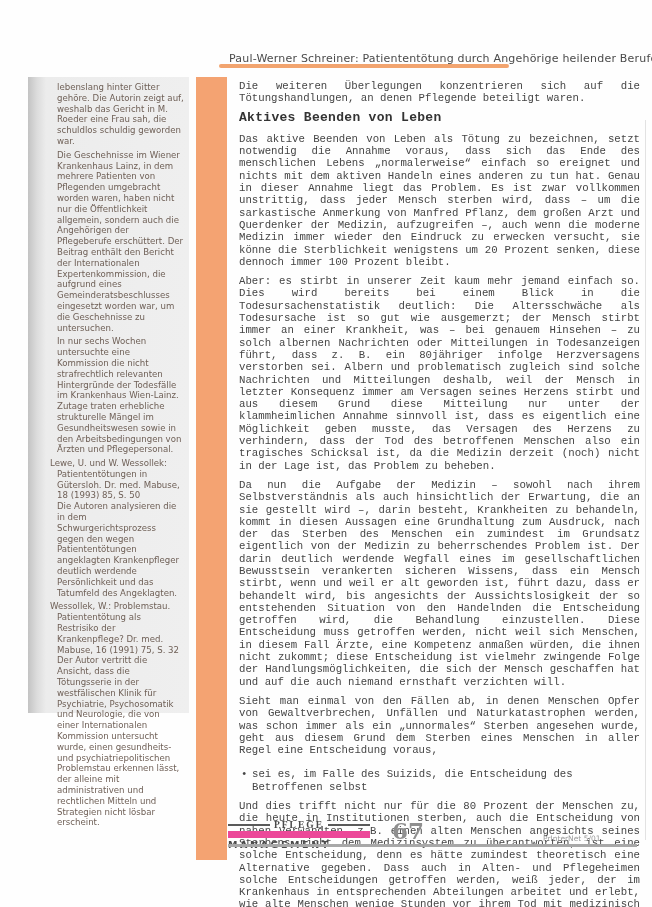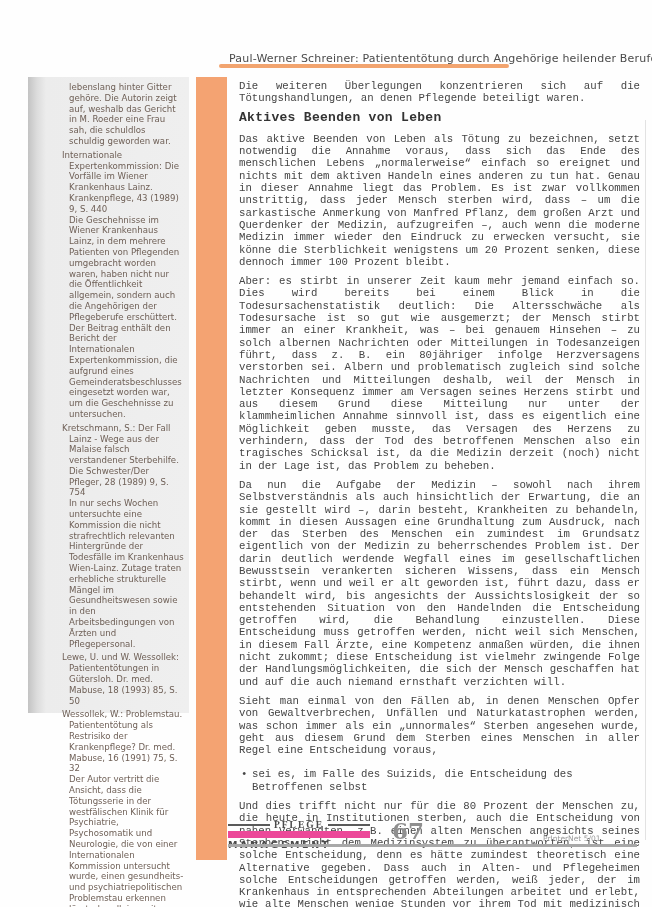--- a/index.html
+++ b/index.html
@@ -21,21 +21,21 @@
   }
   .running-underline {
     position:absolute; left:219px; top:64px; width:290px; height:4px;
     border-radius:2px;
   }
 
   
   .sidebar {
     position:absolute; left:28px; top:77px; width:161px; height:636px;
     background:linear-gradient(to right,#c3c3c3 0px,#dcdcdc 9px,#ececec 18px,#efefef 100%);
-    padding:5px 5px 0 34px; box-sizing:border-box;
+    padding:5px 5px 0 22px; box-sizing:border-box;
     font-size:8.6px; line-height:10.8px;
   }
   .ref-entry { margin-bottom:3px; }
   .ref-citation { padding-left:7px; text-indent:-7px; }
   .ref-annotation { padding-left:7px; }
 
   
   .orange-bar {
     position:absolute; left:196px; top:77px; width:31px; height:783px;
   }
@@ -79,29 +79,28 @@
 <div class="page">
 
   <div class="running-title">Paul-Werner Schreiner: Patiententötung durch Angehörige heilender Berufe</div>
   <div class="running-underline" style="background: rgb(242, 164, 111);"></div>
 
   <div class="sidebar" style="color: rgb(111, 96, 87);">
     <div class="ref-entry">
       <div class="ref-annotation">lebenslang hinter Gitter gehöre. Die Autorin zeigt auf, weshalb das Gericht in M. Roeder eine Frau sah, die schuldlos schuldig geworden war.</div>
     </div>
     <div class="ref-entry">
-      <div class="ref-citation">Internationale Expertenkommission: Die Vorfälle im Wiener Krankenhaus Lainz. Krankenpflege, 43 (1989) 9, S. 440</div>
       <div class="ref-annotation">Die Geschehnisse im Wiener Krankenhaus Lainz, in dem mehrere Patienten von Pflegenden umgebracht worden waren, haben nicht nur die Öffentlichkeit allgemein, sondern auch die Angehörigen der Pflegeberufe erschüttert. Der Beitrag enthält den Bericht der Internationalen Expertenkommission, die aufgrund eines Gemeinderatsbeschlusses eingesetzt worden war, um die Geschehnisse zu untersuchen.</div>
     </div>
     <div class="ref-entry">
-      <div class="ref-citation">Kretschmann, S.: Der Fall Lainz - Wege aus der Malaise falsch verstandener Sterbehilfe. Die Schwester/Der Pfleger, 28 (1989) 9, S. 754</div>
       <div class="ref-annotation">In nur sechs Wochen untersuchte eine Kommission die nicht strafrechtlich relevanten Hintergründe der Todesfälle im Krankenhaus Wien-Lainz. Zutage traten erhebliche strukturelle Mängel im Gesundheitswesen sowie in den Arbeitsbedingungen von Ärzten und Pflegepersonal.</div>
     </div>
     <div class="ref-entry">
       <div class="ref-citation">Lewe, U. und W. Wessollek: Patiententötungen in Gütersloh. Dr. med. Mabuse, 18 (1993) 85, S. 50</div>
+      <div class="ref-annotation">Die Autoren analysieren die in dem Schwurgerichtsprozess gegen den wegen Patiententötungen angeklagten Krankenpfleger deutlich werdende Persönlichkeit und das Tatumfeld des Angeklagten.</div>
     </div>
     <div class="ref-entry">
       <div class="ref-citation">Wessollek, W.: Problemstau. Patiententötung als Restrisiko der Krankenpflege? Dr. med. Mabuse, 16 (1991) 75, S. 32</div>
       <div class="ref-annotation">Der Autor vertritt die Ansicht, dass die Tötungsserie in der westfälischen Klinik für Psychiatrie, Psychosomatik und Neurologie, die von einer Internationalen Kommission untersucht wurde, einen gesundheits- und psychiatriepolitischen Problemstau erkennen lässt, der alleine mit administrativen und rechtlichen Mitteln und Strategien nicht lösbar erscheint.</div>
     </div>
 
   </div>
 
   <div class="orange-bar" style="background: rgb(244, 163, 114);"></div>
 

